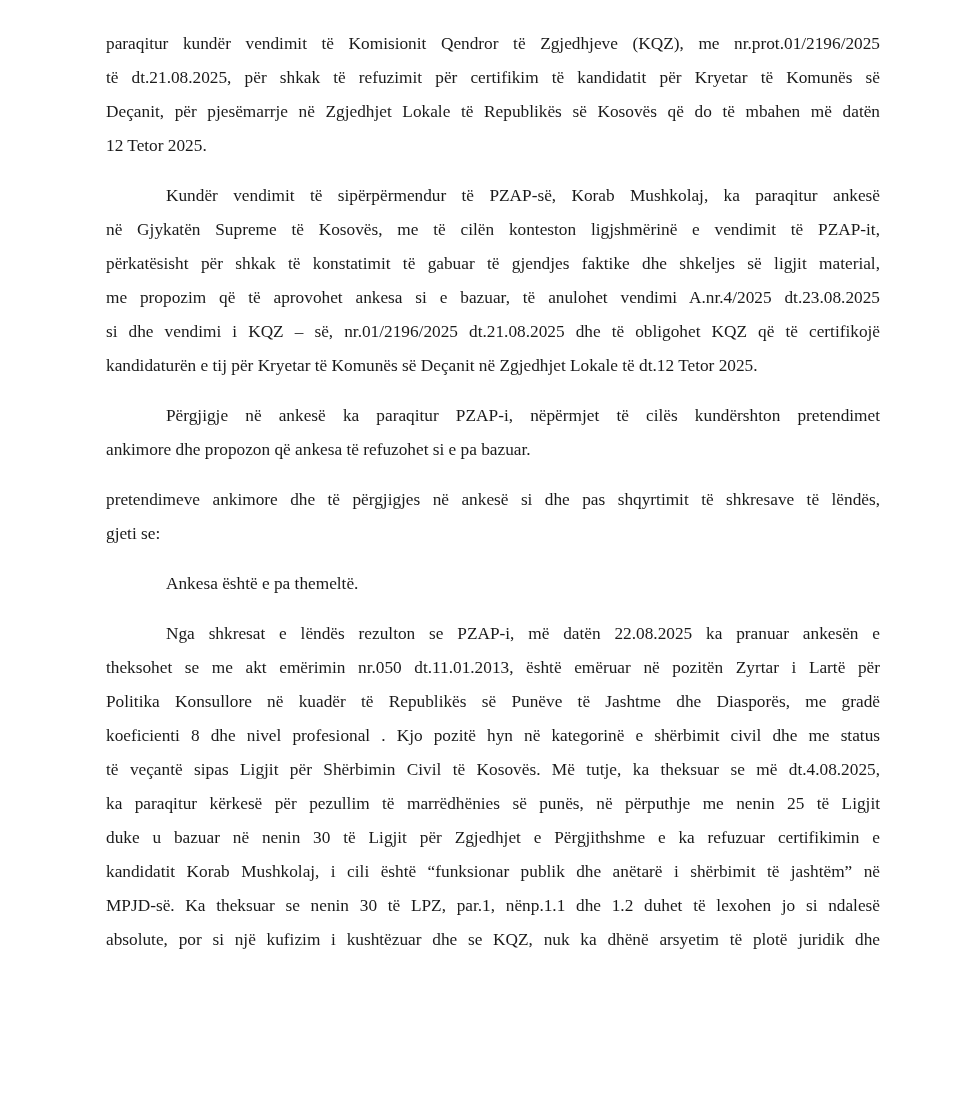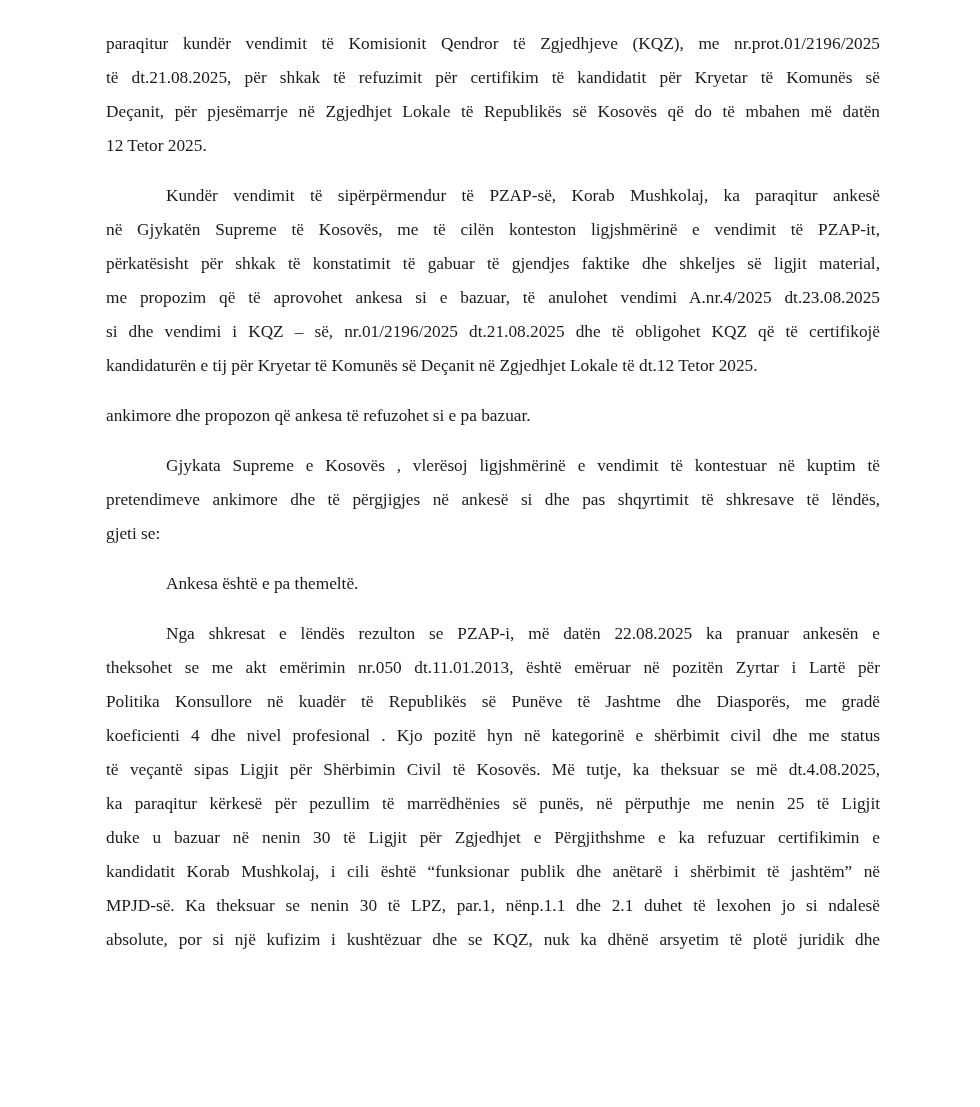--- a/index.html
+++ b/index.html
@@ -62,39 +62,39 @@
   <div class="para noindent">
     <span class="line first">Kundër vendimit të sipërpërmendur të PZAP-së,  Korab Mushkolaj,  ka paraqitur ankesë</span>
     <span class="line">në Gjykatën Supreme të Kosovës, me të cilën konteston ligjshmërinë e vendimit të PZAP-it,</span>
     <span class="line">përkatësisht për shkak të konstatimit të gabuar të gjendjes faktike dhe shkeljes së ligjit material,</span>
     <span class="line">me propozim që të aprovohet ankesa si e bazuar, të anulohet vendimi  A.nr.4/2025  dt.23.08.2025</span>
     <span class="line">si dhe vendimi i KQZ – së, nr.01/2196/2025 dt.21.08.2025 dhe të obligohet KQZ që të certifikojë</span>
     <span class="line last">kandidaturën e tij për Kryetar të Komunës së Deçanit në Zgjedhjet Lokale të dt.12 Tetor 2025.</span>
   </div>
 
   <div class="para noindent">
+    <span class="line first">Përgjigje në ankesë ka paraqitur  PZAP-i, nëpërmjet të cilës kundërshton pretendimet</span>
     <span class="line last">ankimore dhe propozon që ankesa të refuzohet si e pa bazuar.</span>
   </div>
 
   <div class="para noindent">
-    <span class="line first">Gjykata Supreme e Kosovës , vlerësoj ligjshmërinë e vendimit të kontestuar në kuptim të</span>
     <span class="line">pretendimeve ankimore dhe të përgjigjes në ankesë  si dhe pas shqyrtimit të shkresave të lëndës,</span>
     <span class="line last">gjeti se:</span>
   </div>
 
   <div class="para noindent">
     <span class="line first last">Ankesa është e pa themeltë.</span>
   </div>
 
   <div class="para noindent">
     <span class="line first">Nga shkresat e lëndës rezulton se  PZAP-i, më datën 22.08.2025 ka pranuar ankesën e</span>
     <span class="line">theksohet se me akt emërimin nr.050 dt.11.01.2013, është emëruar në pozitën Zyrtar i Lartë për</span>
     <span class="line">Politika Konsullore në kuadër të Republikës së Punëve të Jashtme dhe Diasporës, me gradë</span>
-    <span class="line">koeficienti 4 dhe nivel profesional . Kjo pozitë hyn në kategorinë e shërbimit civil dhe me status</span>
+    <span class="line">koeficienti 8 dhe nivel profesional . Kjo pozitë hyn në kategorinë e shërbimit civil dhe me status</span>
     <span class="line">të veçantë sipas Ligjit për Shërbimin Civil të Kosovës. Më tutje, ka theksuar se më dt.4.08.2025,</span>
     <span class="line">ka paraqitur kërkesë për pezullim të marrëdhënies së punës, në përputhje me nenin 25 të Ligjit</span>
     <span class="line">duke u bazuar në nenin 30 të Ligjit për Zgjedhjet e Përgjithshme e ka refuzuar certifikimin e</span>
     <span class="line">kandidatit Korab Mushkolaj, i cili është “funksionar publik dhe anëtarë i shërbimit të jashtëm” në</span>
-    <span class="line">MPJD-së. Ka theksuar se nenin 30 të LPZ, par.1, nënp.1.1 dhe 2.1 duhet të lexohen jo si ndalesë</span>
+    <span class="line">MPJD-së. Ka theksuar se nenin 30 të LPZ, par.1, nënp.1.1 dhe 1.2 duhet të lexohen jo si ndalesë</span>
     <span class="line">absolute, por si një kufizim i kushtëzuar dhe se KQZ, nuk  ka dhënë arsyetim të plotë juridik dhe</span>
   </div>
 
 </div>
 
 </body></html>

